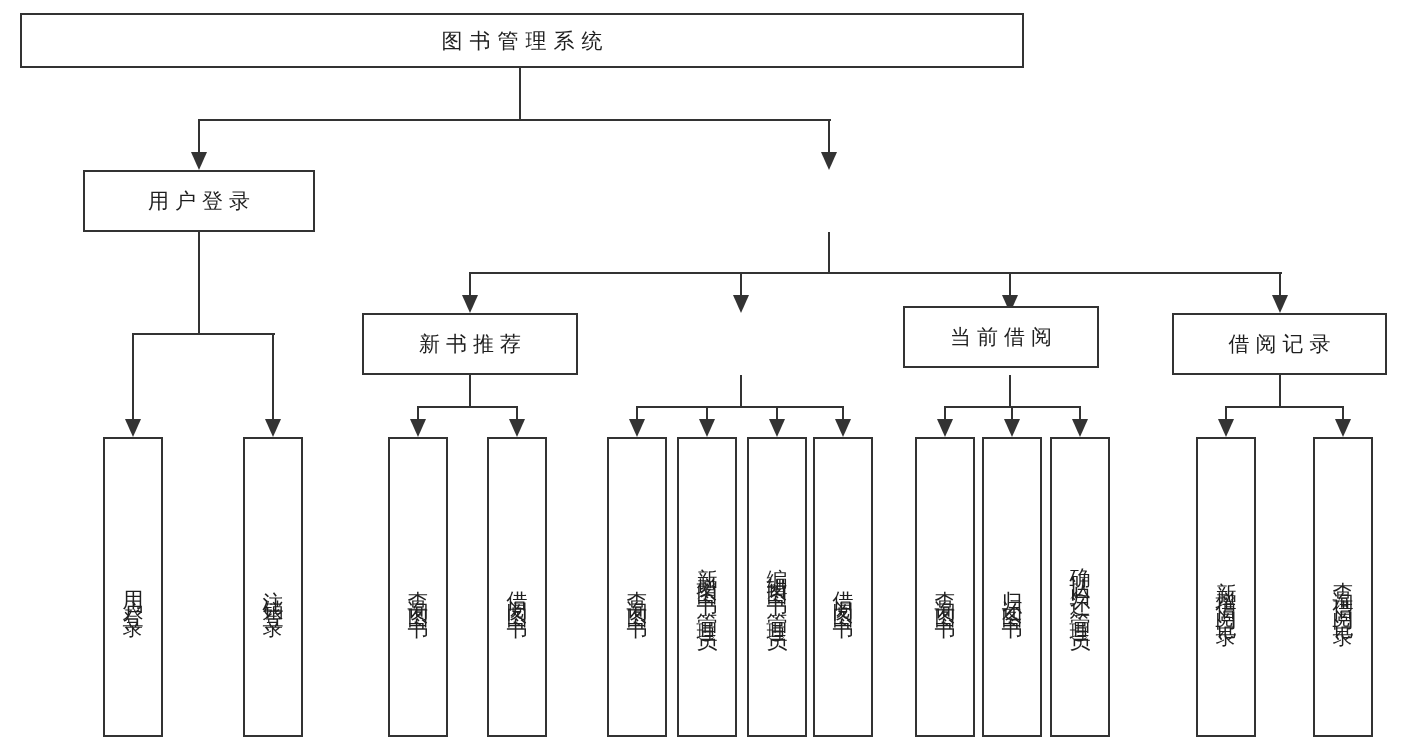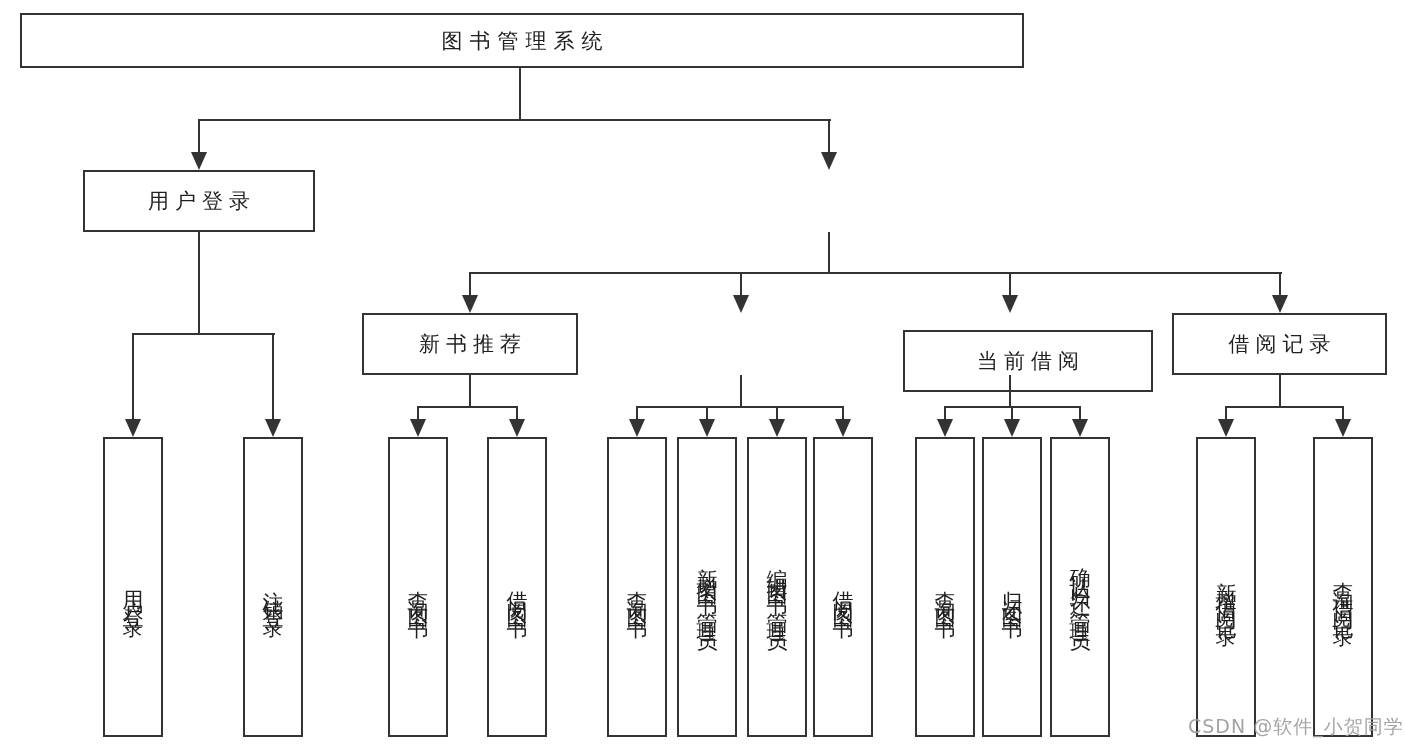--- a/index.html
+++ b/index.html
@@ -95,21 +95,21 @@
   <div class="ln" style="left:740px;top:272px;width:2px;height:24px"></div>
   <div class="ah" style="left:733px;top:295px"></div>
   <div class="ln" style="left:1009px;top:272px;width:2px;height:24px"></div>
   <div class="ah" style="left:1002px;top:295px"></div>
   <div class="ln" style="left:1279px;top:272px;width:2px;height:24px"></div>
   <div class="ah" style="left:1272px;top:295px"></div>
 
   <div class="box h" style="left:362px;top:313px;width:216px;height:62px">
     <span>新书推荐</span>
   </div>
-  <div class="box h" style="left:903px;top:330px;width:250px;height:62px">
+  <div class="box h" style="left:903px;top:306px;width:196px;height:62px">
     <span>当前借阅</span>
   </div>
   <div class="box h" style="left:1172px;top:313px;width:215px;height:62px">
     <span>借阅记录</span>
   </div>
 
   <div class="ln" style="left:469px;top:375px;width:2px;height:33px"></div>
   <div class="ln" style="left:417px;top:406px;width:101px;height:2px"></div>
   <div class="ln" style="left:417px;top:406px;width:2px;height:14px"></div>
   <div class="ah" style="left:410px;top:419px"></div>
@@ -180,15 +180,14 @@
     <span>确认归还（管理员）</span>
   </div>
 
   <div class="box v" style="left:1196px;top:437px;width:60px;height:300px">
     <span>新增借阅记录</span>
   </div>
   <div class="box v" style="left:1313px;top:437px;width:60px;height:300px">
     <span>查询借阅记录</span>
   </div>
 
-  <div class="watermark" style="left:1188px;top:714px">CSDN @软件_小贺同学</div>
 
 </div>
 
 </body></html>

